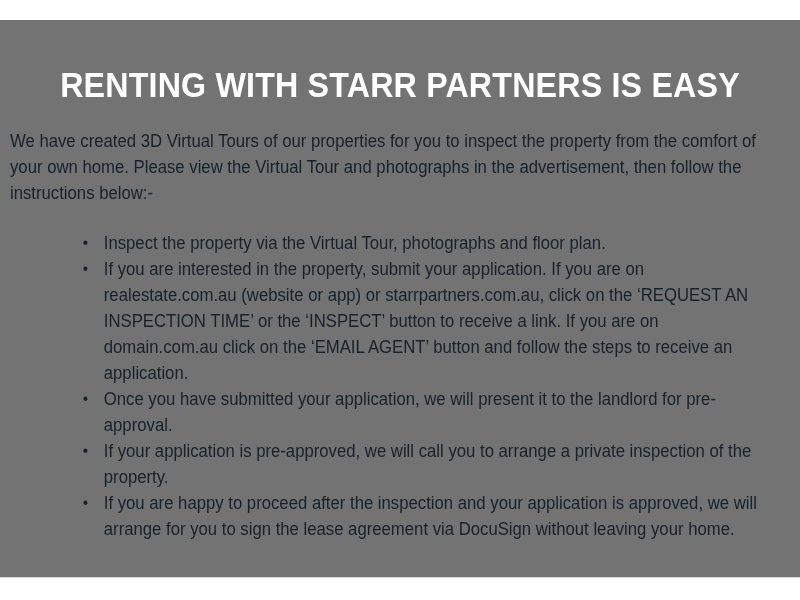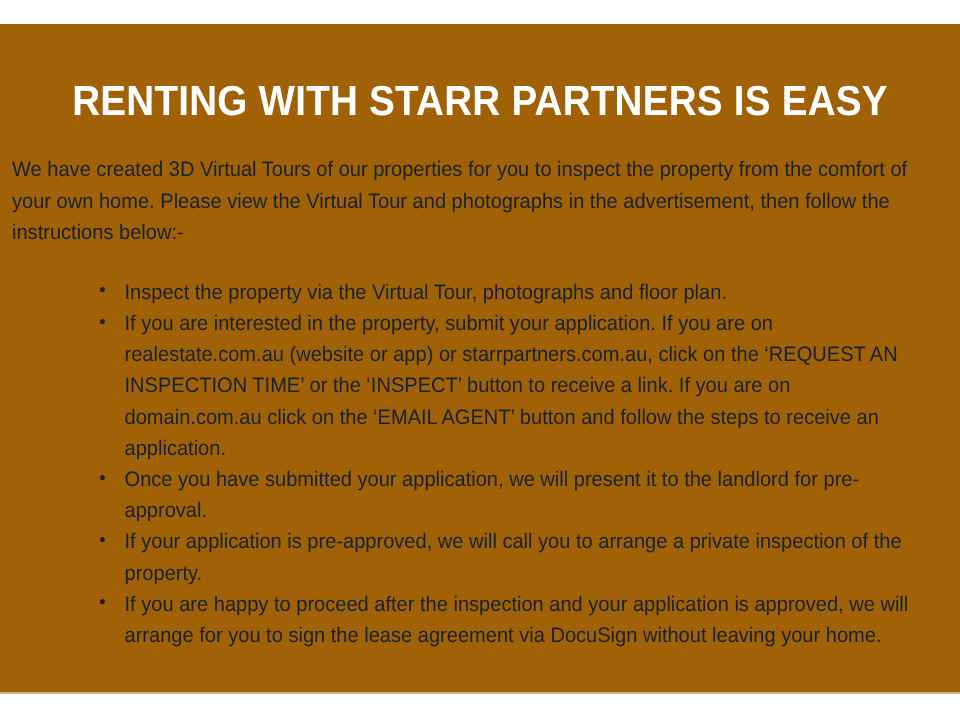--- a/index.html
+++ b/index.html
@@ -13,21 +13,21 @@
     overflow: hidden;
     font-family: "Liberation Sans", sans-serif;
   }
 
   .slide {
     position: absolute;
     left: 0;
     top: 20px;
     width: 800px;
     height: 558px;
-    background: #a16207;
+    background: #737373;
     box-sizing: border-box;
     border-bottom: 1px solid #d9d9d9;
     overflow: hidden;
   }
 
   .title {
     margin: 0;
     padding: 0;
     position: absolute;
     left: 0;

